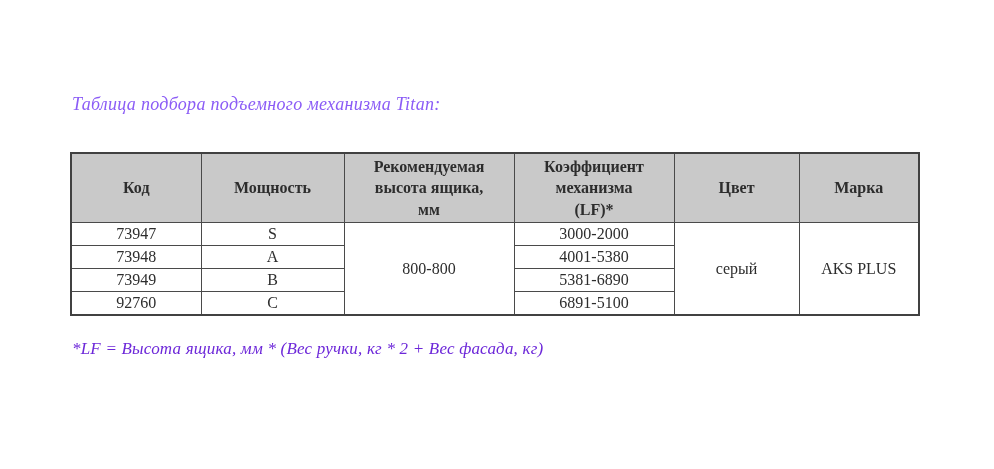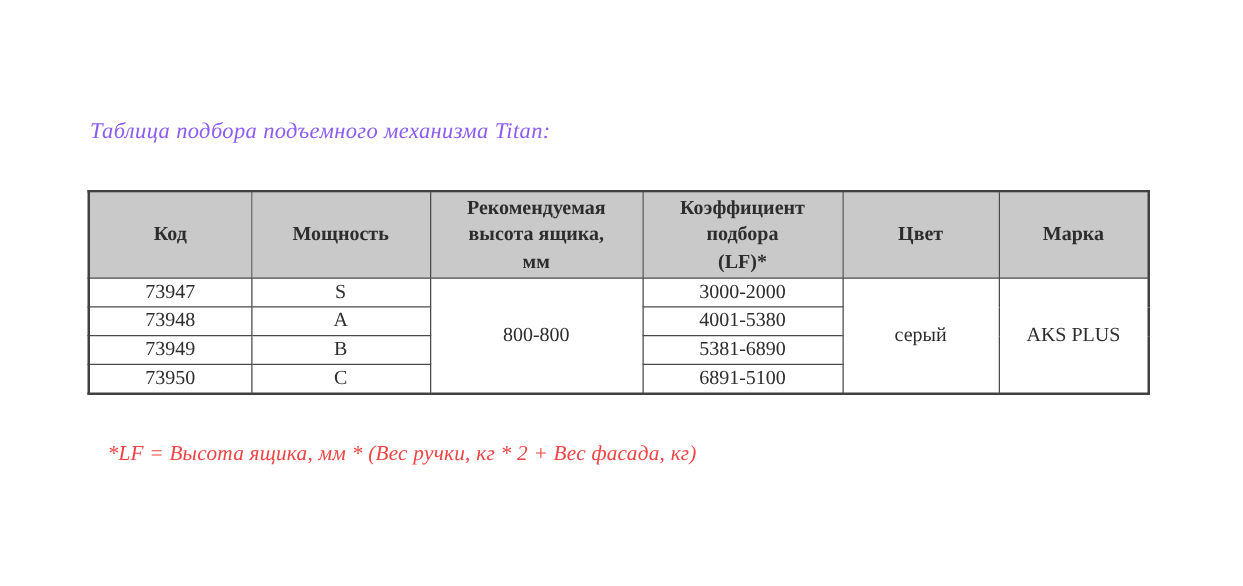--- a/index.html
+++ b/index.html
@@ -57,24 +57,24 @@
     font-size: 16px;
     height: 22px;
     line-height: 1.1;
     background: #ffffff;
     font-family: Liberation Serif, serif;
   }
   .footnote {
     position: absolute;
     left: 72px;
     top: 339px;
-    margin: 14px;
+    margin: 0;
     font-style: italic;
     font-size: 17px;
-    color: #ef4444;
+    color: #6d28d9;
     letter-spacing: 0.2px;
     white-space: nowrap;
   }
 </style>
 </head>
 <body>
 
 <div class="page">
 
   <p class="title">Таблица подбора подъемного механизма Titan:</p>
@@ -89,21 +89,21 @@
       <col style="width:120px">
     </colgroup>
     <thead>
       <tr>
         <th>Код</th>
         <th>Мощность</th>
         <th>Рекомендуемая
 высота ящика,
 мм</th>
         <th>Коэффициент
-подбора
+механизма
 (LF)*</th>
         <th>Цвет</th>
         <th>Марка</th>
       </tr>
     </thead>
     <tbody>
       <tr>
         <td>73947</td>
         <td>S</td>
         <td rowspan="4">800-800</td>
@@ -115,21 +115,21 @@
         <td>73948</td>
         <td>A</td>
         <td>4001-5380</td>
       </tr>
       <tr>
         <td>73949</td>
         <td>B</td>
         <td>5381-6890</td>
       </tr>
       <tr>
-        <td>73950</td>
+        <td>92760</td>
         <td>C</td>
         <td>6891-5100</td>
       </tr>
     </tbody>
   </table>
 
   <p class="footnote">*LF = Высота ящика, мм * (Вес ручки, кг * 2 + Вес фасада, кг)</p>
 
 </div>
 

